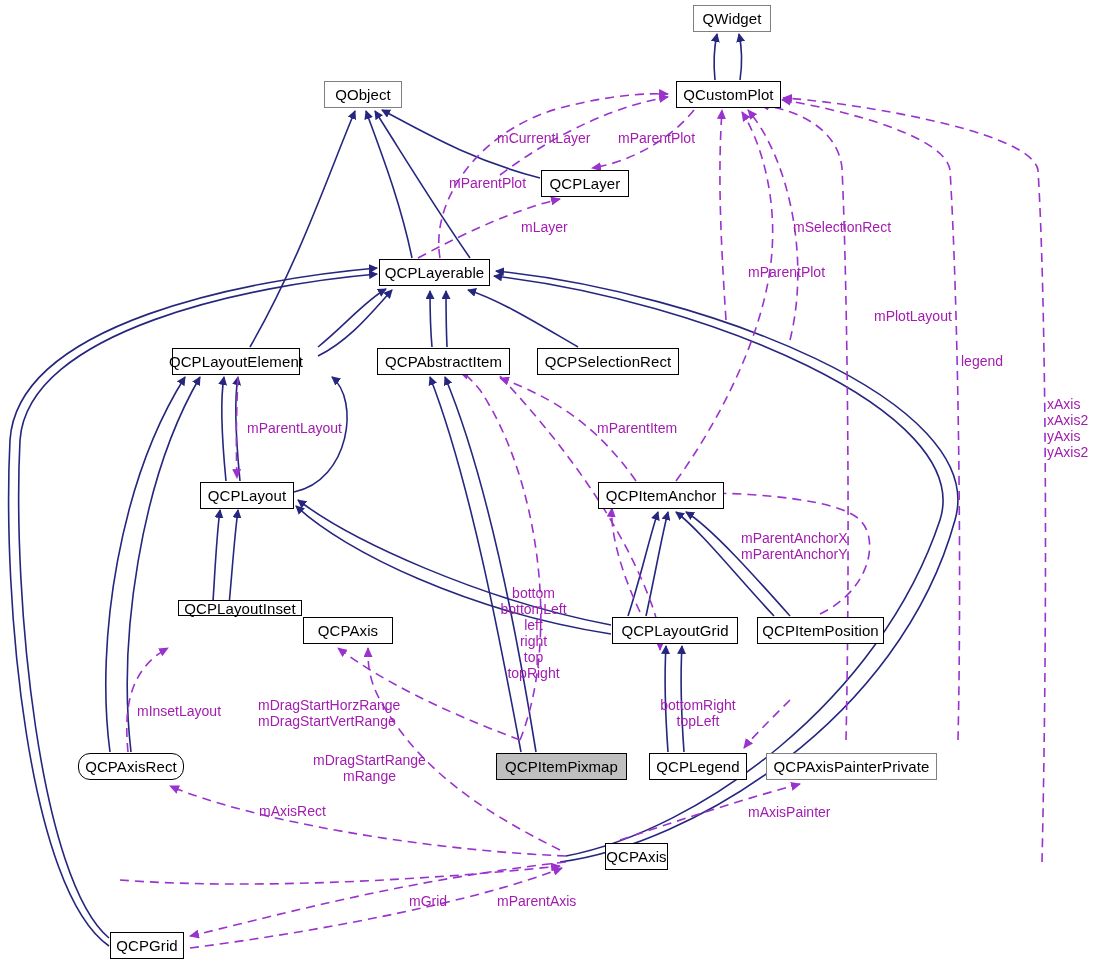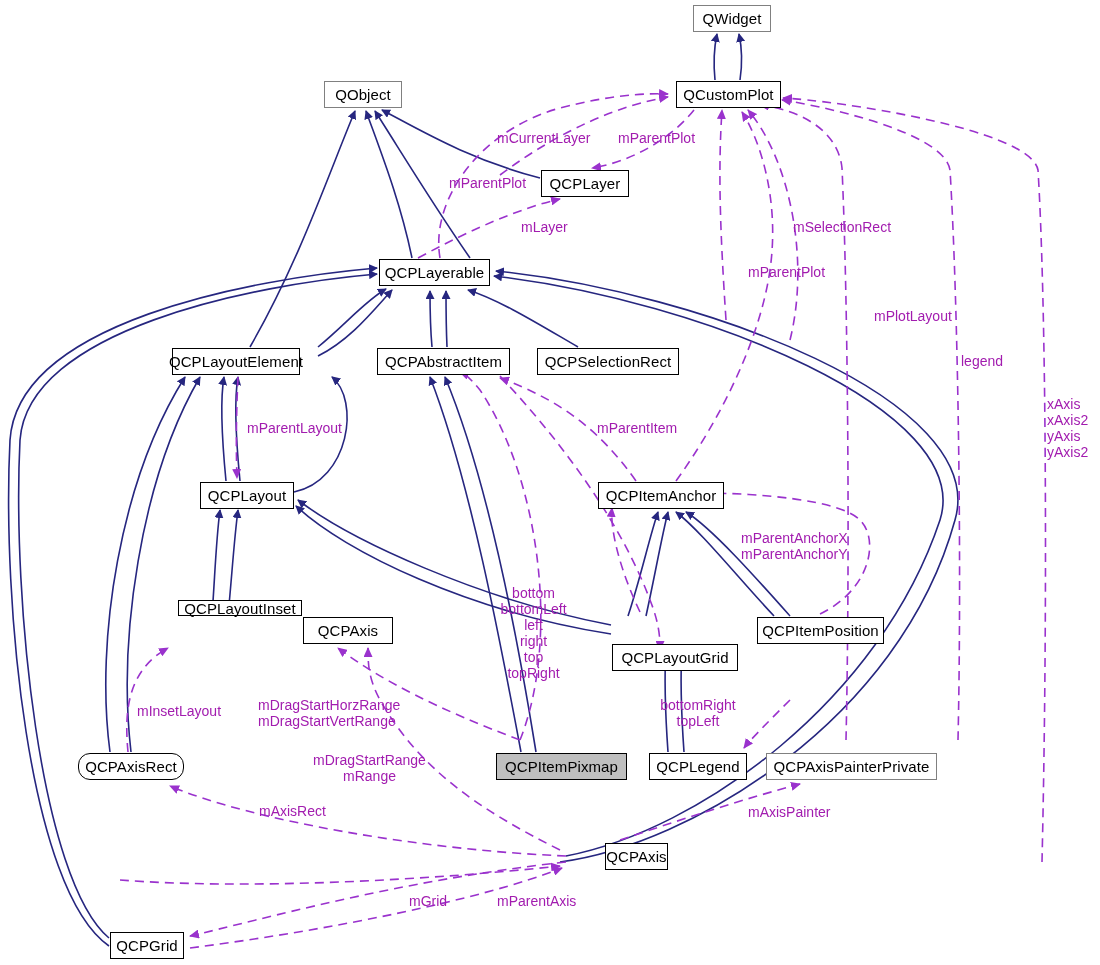--- a/index.html
+++ b/index.html
@@ -208,21 +208,21 @@
   </div>
 
   <div class="node solid" style="left:156px;top:600px;width:124px;height:16px;margin-left:22px;">
     <span>QCPLayoutInset</span>
   </div>
 
   <div class="node solid" style="left:303px;top:617px;width:90px;height:27px;">
     <span>QCPAxis</span>
   </div>
 
-  <div class="node solid" style="left:612px;top:644px;width:126px;height:27px;">
+  <div class="node solid" style="left:612px;top:617px;width:126px;height:27px;">
     <span>QCPLayoutGrid</span>
   </div>
 
   <div class="node solid" style="left:757px;top:617px;width:127px;height:27px;">
     <span>QCPItemPosition</span>
   </div>
 
   <div class="node solid" style="left:78px;top:753px;width:106px;height:27px;border-radius:12px;">
     <span>QCPAxisRect</span>
   </div>

